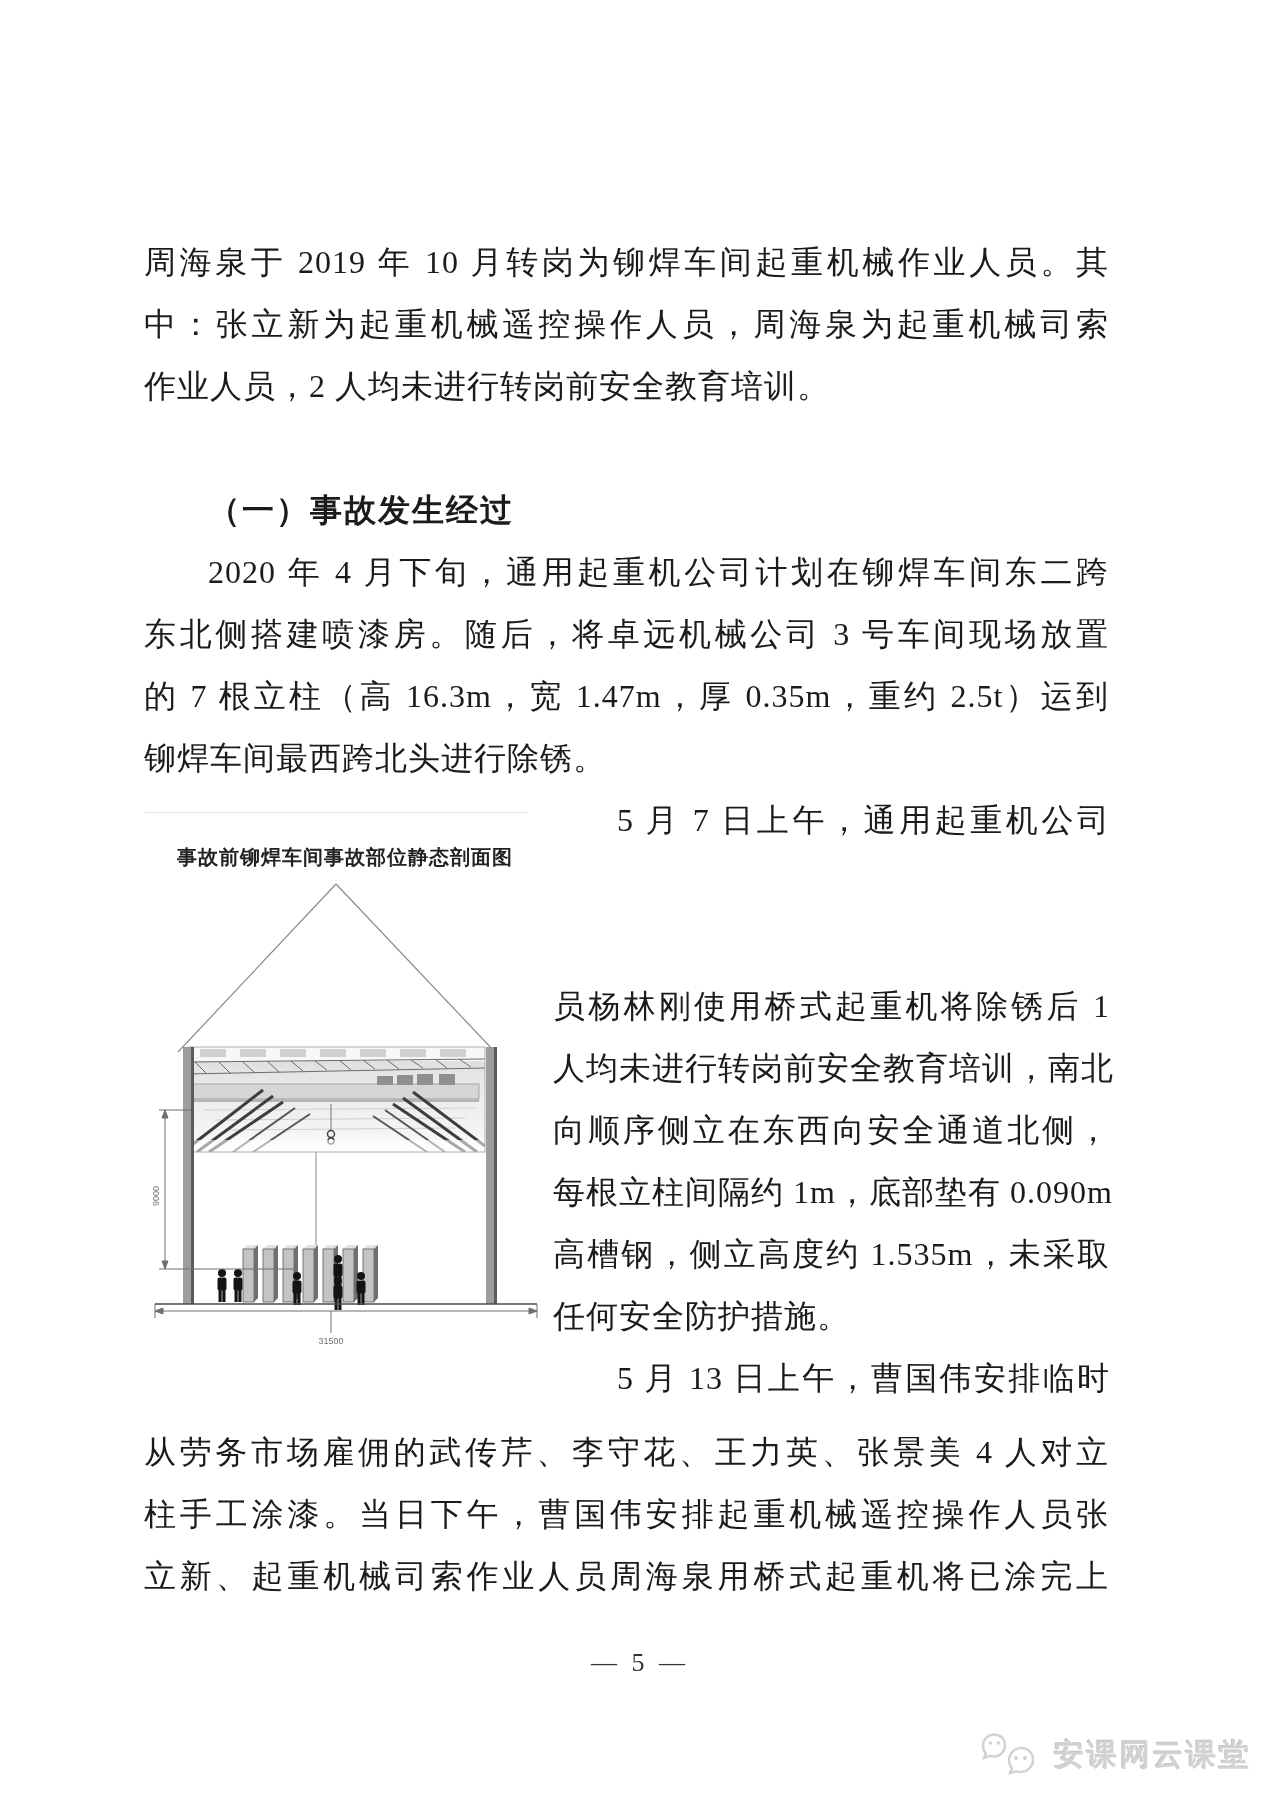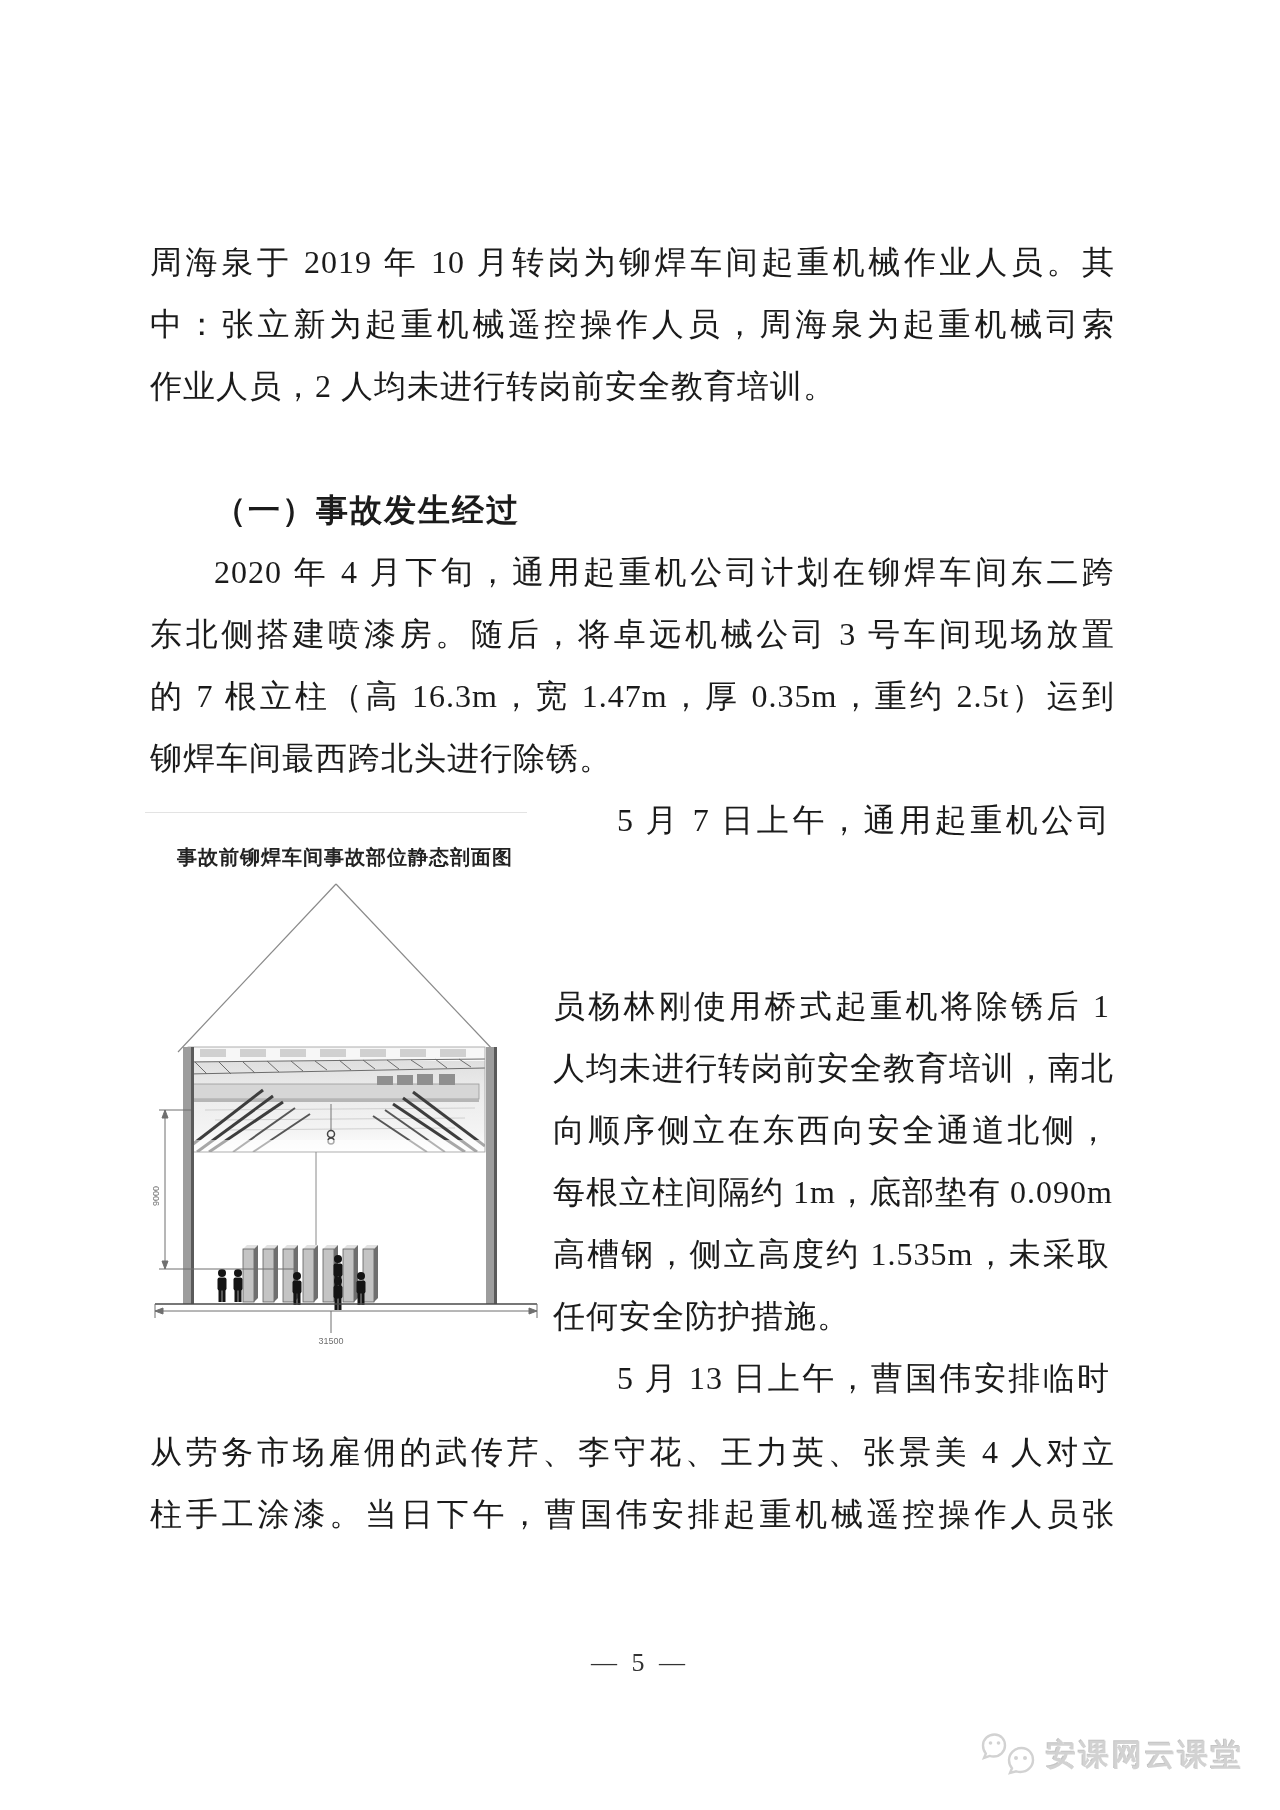--- a/index.html
+++ b/index.html
@@ -7,21 +7,21 @@
     position:relative;
     width:1280px;height:1810px;
     background:#ffffff;
     overflow:hidden;
     font-family:"Liberation Serif","DejaVu Serif",serif;
     color:#1b1b1b;
   }
   
   .line{
     position:absolute;
-    left:150px;width:965px;
+    left:144px;width:965px;
     height:48px;line-height:44px;
     font-size:32px;
     color:#1b1b1b;
     text-align:justify;
     text-align-last:justify;
     white-space:nowrap;
     letter-spacing:1px;
   }
   .line.end{text-align-last:left;}
   .line.ind{text-indent:64px;}
@@ -41,21 +41,21 @@
   }
   .fig-svg{position:absolute;left:0;top:72px;}
   
   .page-number{
     position:absolute;left:0;top:1648px;width:1280px;
     text-align:center;font-size:26px;color:#333;letter-spacing:4px;
   }
   
   .watermark{
     position:absolute;left:980px;top:1732px;
-    display:flex;align-items:center;gap:8px;
+    display:flex;align-items:center;gap:16px;
   }
   .watermark-text{
     font-size:30px;font-weight:700;color:#d2d2d2;letter-spacing:3px;
     text-shadow:1px 1px 0 #ffffff,-1px -1px 0 #c4c4c4;
     font-family:"Liberation Sans","DejaVu Sans",sans-serif;
   }
 </style>
 </head>
 <body>
 
@@ -76,20 +76,21 @@
   <div class="line rcol" style="top:984px">员杨林刚使用桥式起重机将除锈后 1</div>
   <div class="line rcol" style="top:1046px">人均未进行转岗前安全教育培训，南北</div>
   <div class="line rcol" style="top:1108px">向顺序侧立在东西向安全通道北侧，</div>
   <div class="line rcol" style="top:1170px">每根立柱间隔约 1m，底部垫有 0.090m</div>
   <div class="line rcol" style="top:1232px">高槽钢，侧立高度约 1.535m，未采取</div>
   <div class="line rcol end" style="top:1294px">任何安全防护措施。</div>
 
   <div class="line rcol ind" style="top:1356px">5 月 13 日上午，曹国伟安排临时</div>
   <div class="line" style="top:1430px">从劳务市场雇佣的武传芹、李守花、王力英、张景美 4 人对立</div>
   <div class="line" style="top:1492px">柱手工涂漆。当日下午，曹国伟安排起重机械遥控操作人员张</div>
+  <div class="line" style="top:1554px">立新、起重机械司索作业人员周海泉用桥式起重机将已涂完上</div>
 
   <div class="figure">
     <div class="fig-topline"></div>
     <div class="fig-caption">事故前铆焊车间事故部位静态剖面图</div>
 
     <svg class="fig-svg" width="400" height="480" viewBox="0 0 400 480">
       <defs>
         <linearGradient id="photoBase" x1="0" y1="0" x2="0" y2="1">
           <stop offset="0" stop-color="#d9d9d9"></stop>
           <stop offset="0.35" stop-color="#e9e9e9"></stop>

